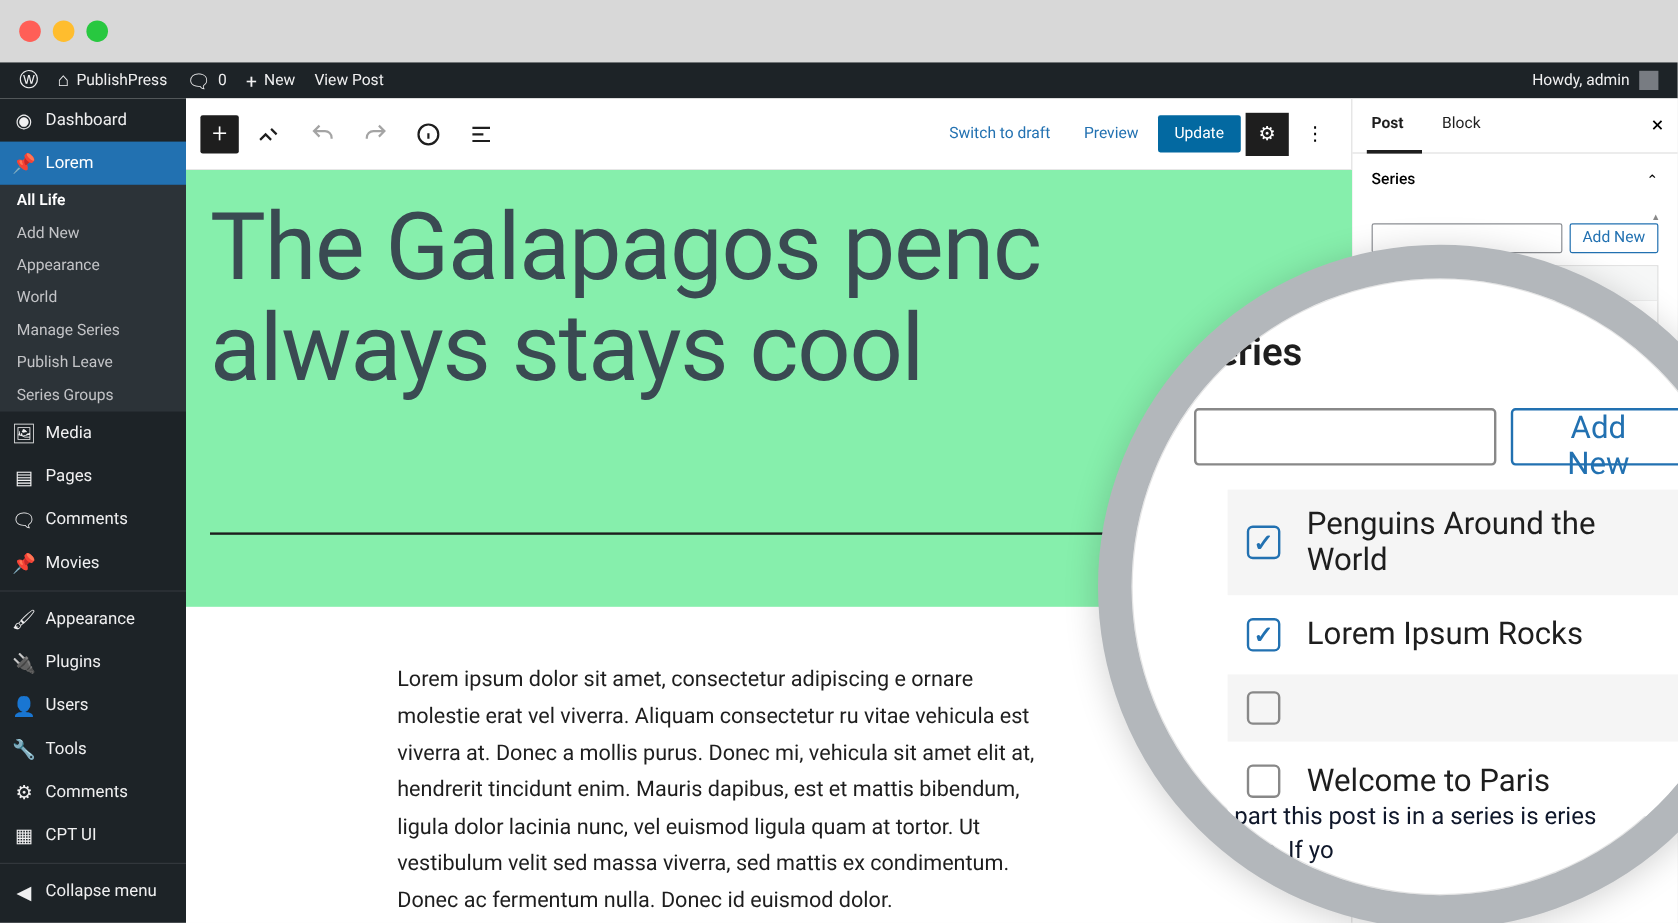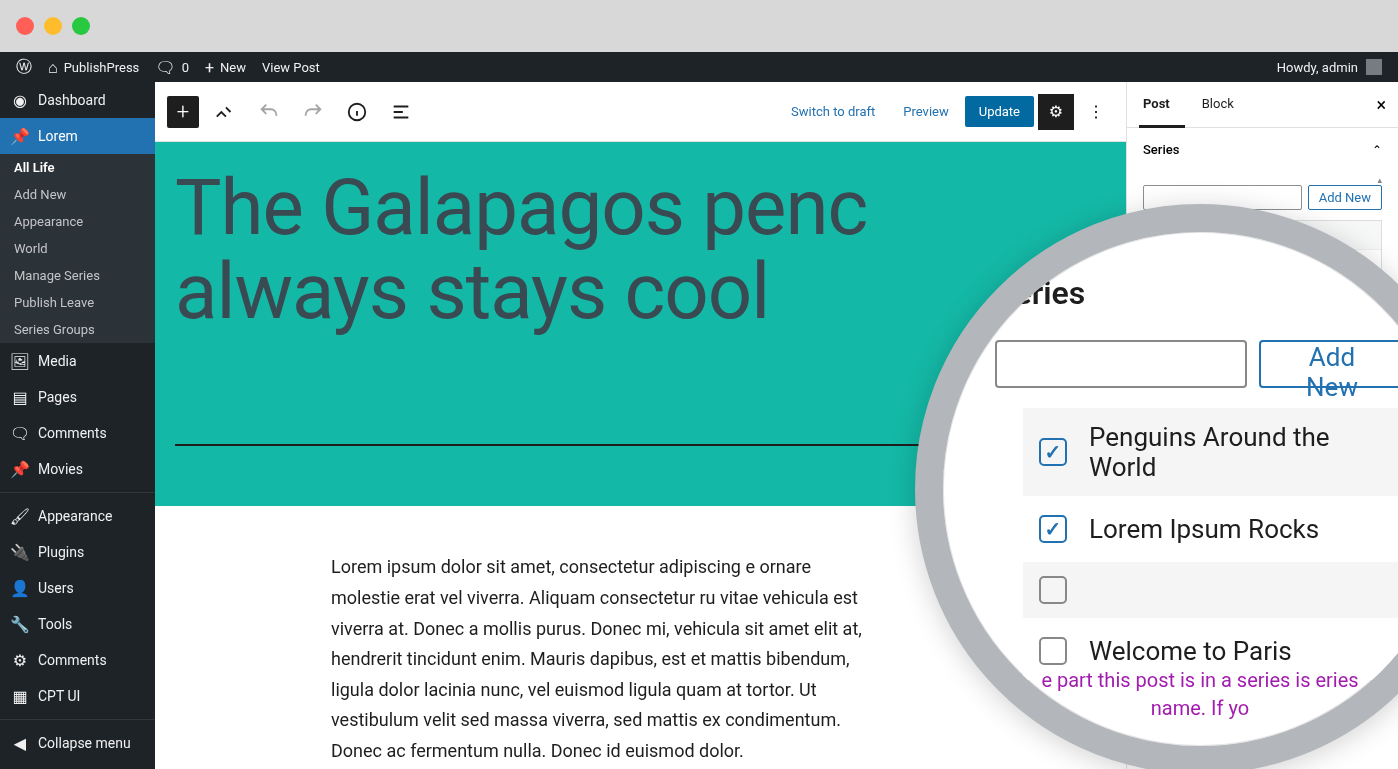--- a/index.html
+++ b/index.html
@@ -29,21 +29,21 @@
 .topbar{height:60px;border-bottom:1px solid #e0e0e0;display:flex;align-items:center;padding:0 12px;gap:8px}
 .tb-btn{width:36px;height:36px;display:flex;align-items:center;justify-content:center;border-radius:2px;cursor:pointer}
 .tb-btn.add{background:#1e1e1e;color:#fff;width:32px;height:32px;font-size:22px;font-weight:300}
 .tb-btn svg{width:22px;height:22px}
 .tb-right{margin-left:auto;display:flex;align-items:center;gap:4px}
 .tb-link{padding:8px 12px;color:#2271b1;cursor:pointer;font-size:13px}
 .tb-prim{background:#0369a1;color:#fff;padding:8px 14px;border-radius:2px;cursor:pointer;font-size:13px}
 .tb-sq{width:36px;height:36px;display:flex;align-items:center;justify-content:center;cursor:pointer}
 .tb-sq.gear{background:#1e1e1e;color:#fff}
 .canvas{flex:1;overflow:auto}
-.heroimg{background:#14b8a6;padding:24px 20px 60px 20px}
+.heroimg{background:#86efac;padding:24px 20px 60px 20px}
 .heroimg h1{font-size:78px;font-weight:400;color:#3a4a52;line-height:1.08;letter-spacing:-1px}
 .hr{height:2px;background:#1e1e1e;margin:110px 174px 0 0}
 .bodytxt{padding:46px 244px 40px 176px;font-size:18px;line-height:1.7;color:#1e1e1e}
 .rpanel{width:272px;border-left:1px solid #e0e0e0;display:flex;flex-direction:column;flex-shrink:0;font-size:13px}
 .tabs{display:flex;border-bottom:1px solid #e0e0e0;position:relative}
 .tab{padding:14px 16px;cursor:pointer;color:#1e1e1e}
 .tab.act{font-weight:700}
 .tab.act:after{content:"";position:absolute;bottom:-1px;left:12px;width:46px;height:3px;background:#1e1e1e}
 .closex{margin-left:auto;padding:12px;cursor:pointer;font-size:18px}
 .panel-sec{border-bottom:1px solid #e0e0e0}
@@ -66,21 +66,21 @@
 .loupe h2{font-size:32px;font-weight:600;color:#1e1e1e;margin-bottom:28px}
 .lrow{display:flex;gap:12px;margin-bottom:20px}
 .lrow input{flex:1;border:2px solid #888;border-radius:4px;height:48px;font-size:18px;padding:0 10px}
 .laddbtn{border:2px solid #2271b1;color:#2271b1;background:#fff;padding:0 22px;border-radius:4px;cursor:pointer;font-size:26px;font-weight:400;height:48px}
 .lchklist{margin-left:28px}
 .lchkrow{display:flex;align-items:center;gap:22px;padding:14px 16px;margin-bottom:4px;background:#fff;font-size:26px;color:#1e1e1e}
 .lchkrow.alt{background:#f5f5f5}
 .lcb{width:28px;height:28px;border:2px solid #888;border-radius:5px;display:flex;align-items:center;justify-content:center;flex-shrink:0}
 .lcb.on{border-color:#2271b1}
 .lcb.on:after{content:"✓";color:#2271b1;font-size:20px;font-weight:700}
-.lhint{position:absolute;bottom:24px;left:70px;right:70px;text-align:center;font-size:20px;color:#a21caf;line-height:1.4}
+.lhint{position:absolute;bottom:24px;left:70px;right:70px;text-align:left;font-size:20px;color:#0f172a;line-height:1.4}
 input[type=checkbox]{width:16px;height:16px;accent-color:#2271b1}
 </style>
 </head>
 <body>
 
 <div class="mac-bar">
   <div class="tdot td-r"></div>
   <div class="tdot td-y"></div>
   <div class="tdot td-g"></div>
 </div>

